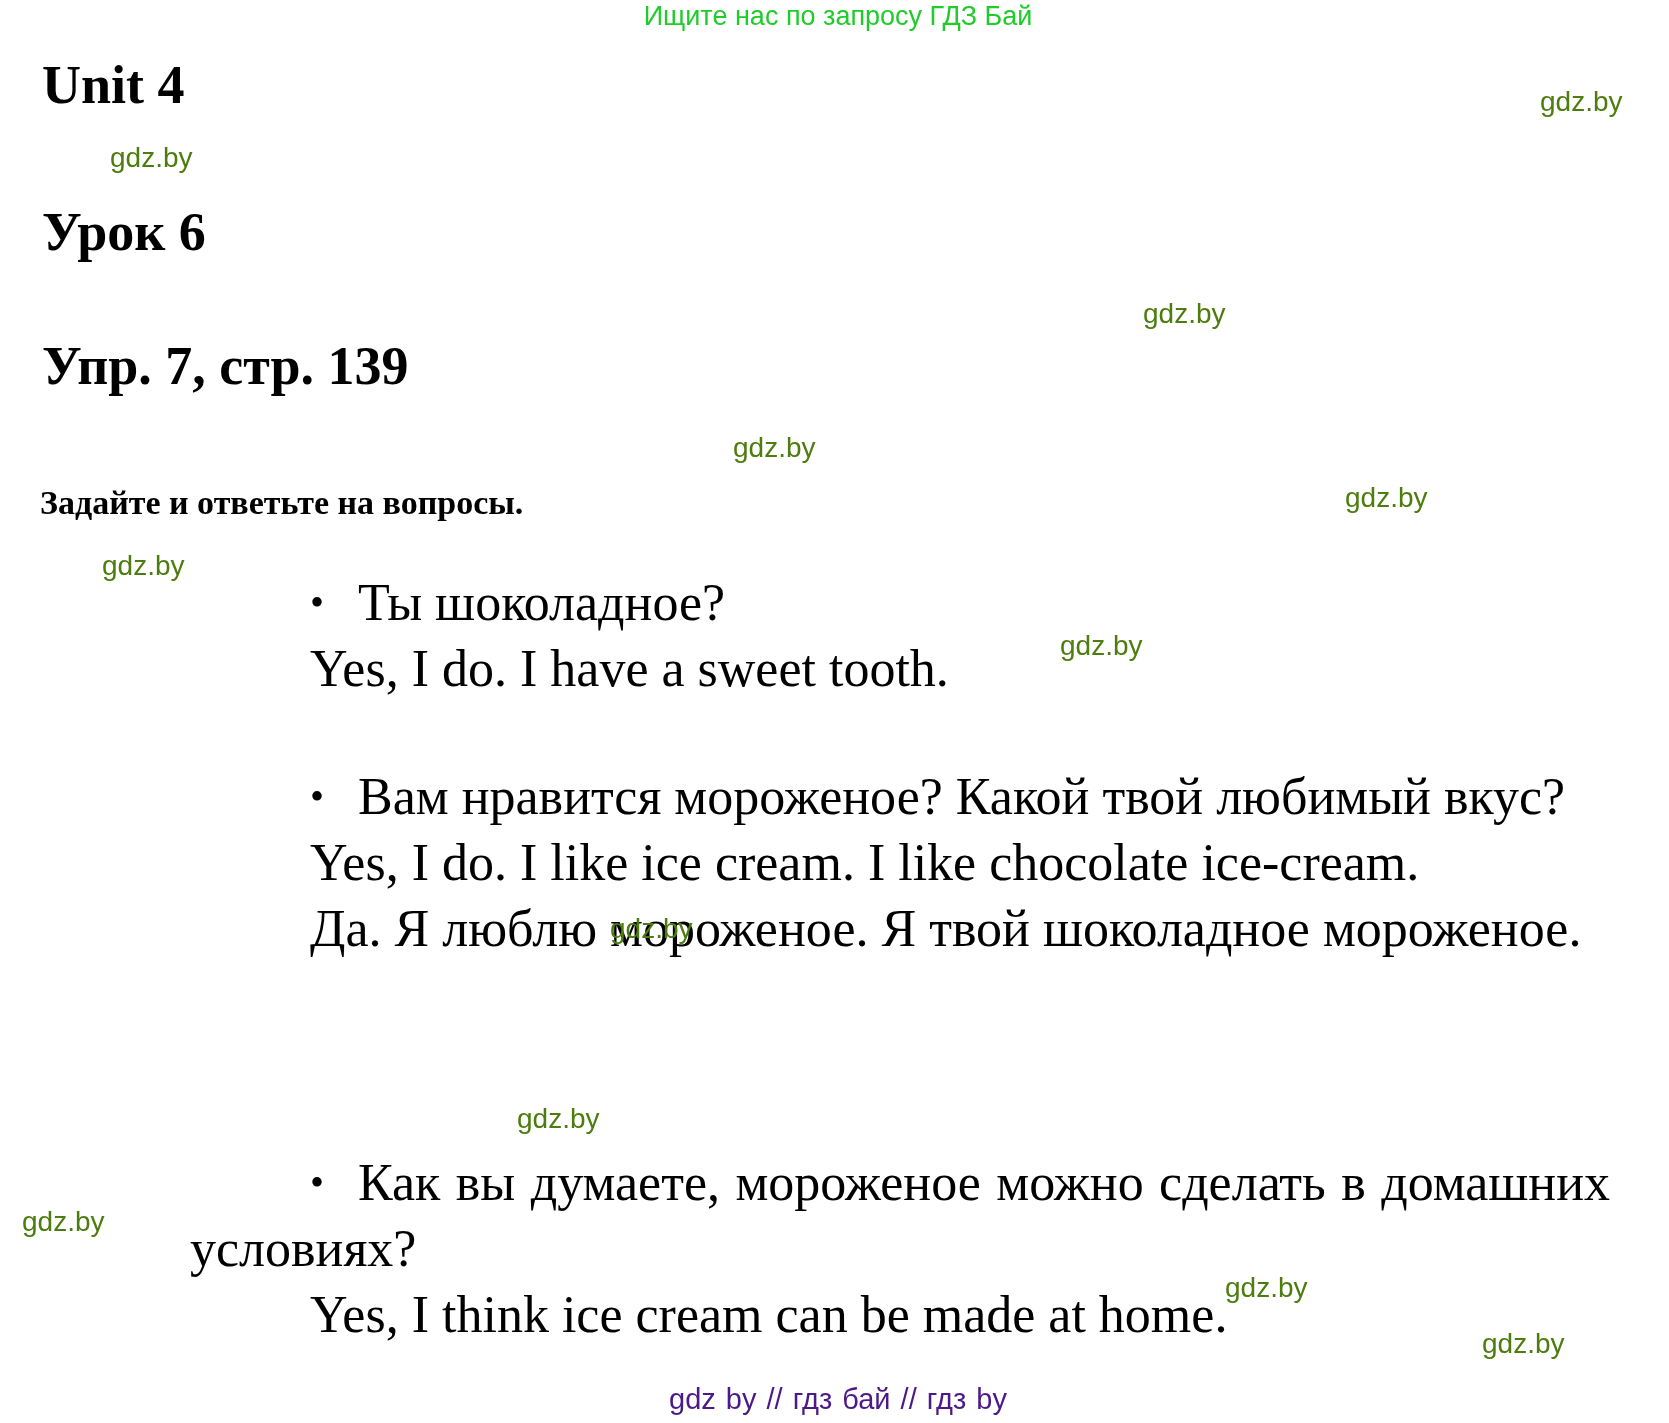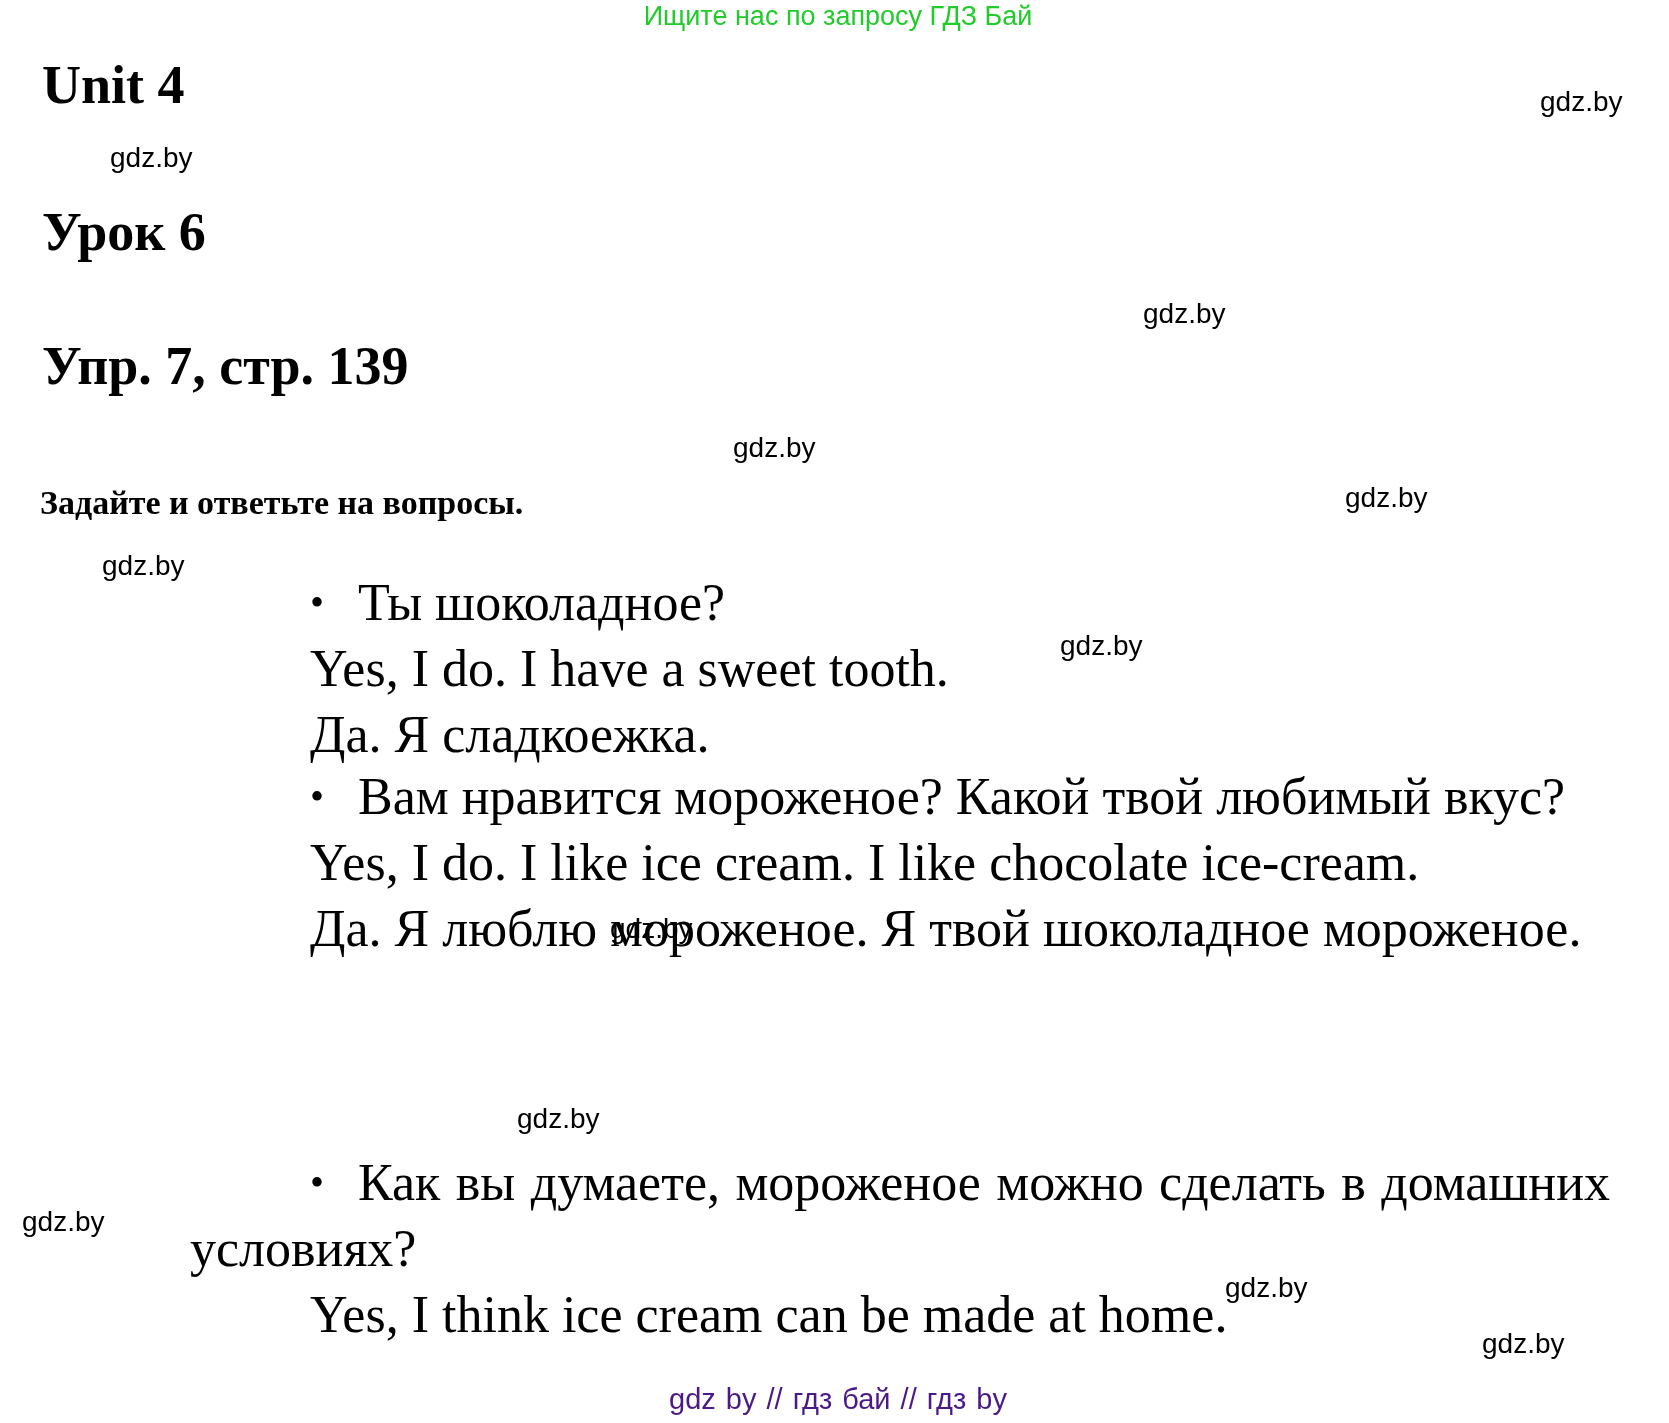--- a/index.html
+++ b/index.html
@@ -4,41 +4,40 @@
 <style>
   html, body { margin: 0; padding: 0; background: #ffffff; }
   body { width: 1669px; height: 1423px; position: relative; overflow: hidden; }
   .abs { position: absolute; white-space: nowrap; }
   .banner { left: 0; width: 1676px; top: 0; text-align: center; font-family: "Liberation Sans", sans-serif; font-size: 27px; color: #1fcc2a; line-height: 32px; }
   .h-serif { font-family: "Liberation Serif", serif; font-weight: bold; color: #000; }
   .h-unit { left: 42px; top: 55px; font-size: 54px; line-height: 60px; }
   .h-lesson { left: 42px; top: 202px; font-size: 54px; line-height: 60px; }
   .h-ex { left: 42px; top: 336px; font-size: 54px; line-height: 60px; font-family: Liberation Serif, serif; }
   .h-task { left: 40px; top: 474px; font-size: 34px; line-height: 58px; }
-  .wm { font-family: "Liberation Sans", sans-serif; font-size: 28px; color: #000000; line-height: 32px; }
+  .wm { font-family: "Liberation Sans", sans-serif; font-size: 28px; color: #4d7c0f; line-height: 32px; }
   .body-text { position: absolute; left: 190px; width: 1420px; font-family: "Liberation Serif", serif; font-size: 52px; color: #000; line-height: 66px; }
   .para { margin: 0; padding: 0; text-align: justify; text-align-last: left; }
   .indent { text-indent: 120px; }
   .bullet { display: inline-block; width: 48px; text-indent: 0; font-size: 40px; vertical-align: 4px; }
   .footer { left: 0; width: 1676px; top: 1382px; text-align: center; font-family: "Liberation Sans", sans-serif; font-size: 29px; color: #4b1a87; line-height: 34px; word-spacing: 2px; }
 </style>
 </head>
 <body>
 
 <div class="abs banner">Ищите нас по запросу ГДЗ Бай</div>
 
 <div class="abs h-serif h-unit">Unit 4</div>
 <div class="abs h-serif h-lesson">Урок 6</div>
 <div class="abs h-serif h-ex">Упр. 7, стр. 139</div>
 <div class="abs h-serif h-task">Задайте и ответьте на вопросы.</div>
 
 <div class="body-text" style="top:570px;">
   <p class="para indent"><span class="bullet">•</span><span>Ты шоколадное?</span></p>
   <p class="para indent">Yes, I do. I have a sweet tooth.</p>
-  <p class="para indent">Да. Я сладкоежка.</p>
 </div>
 
 <div class="body-text" style="top:764px;">
   <p class="para indent"><span class="bullet">•</span><span>Вам нравится мороженое? Какой твой любимый вкус?</span></p>
   <p class="para indent">Yes, I do. I like ice cream. I like chocolate ice-cream.</p>
   <p class="para indent">Да. Я люблю мороженое. Я твой шоколадное мороженое.</p>
 </div>
 
 <div class="body-text" style="top:1150px;">
   <p class="para indent"><span class="bullet">•</span><span>Как вы думаете, мороженое можно сделать в домашних условиях?</span></p>

